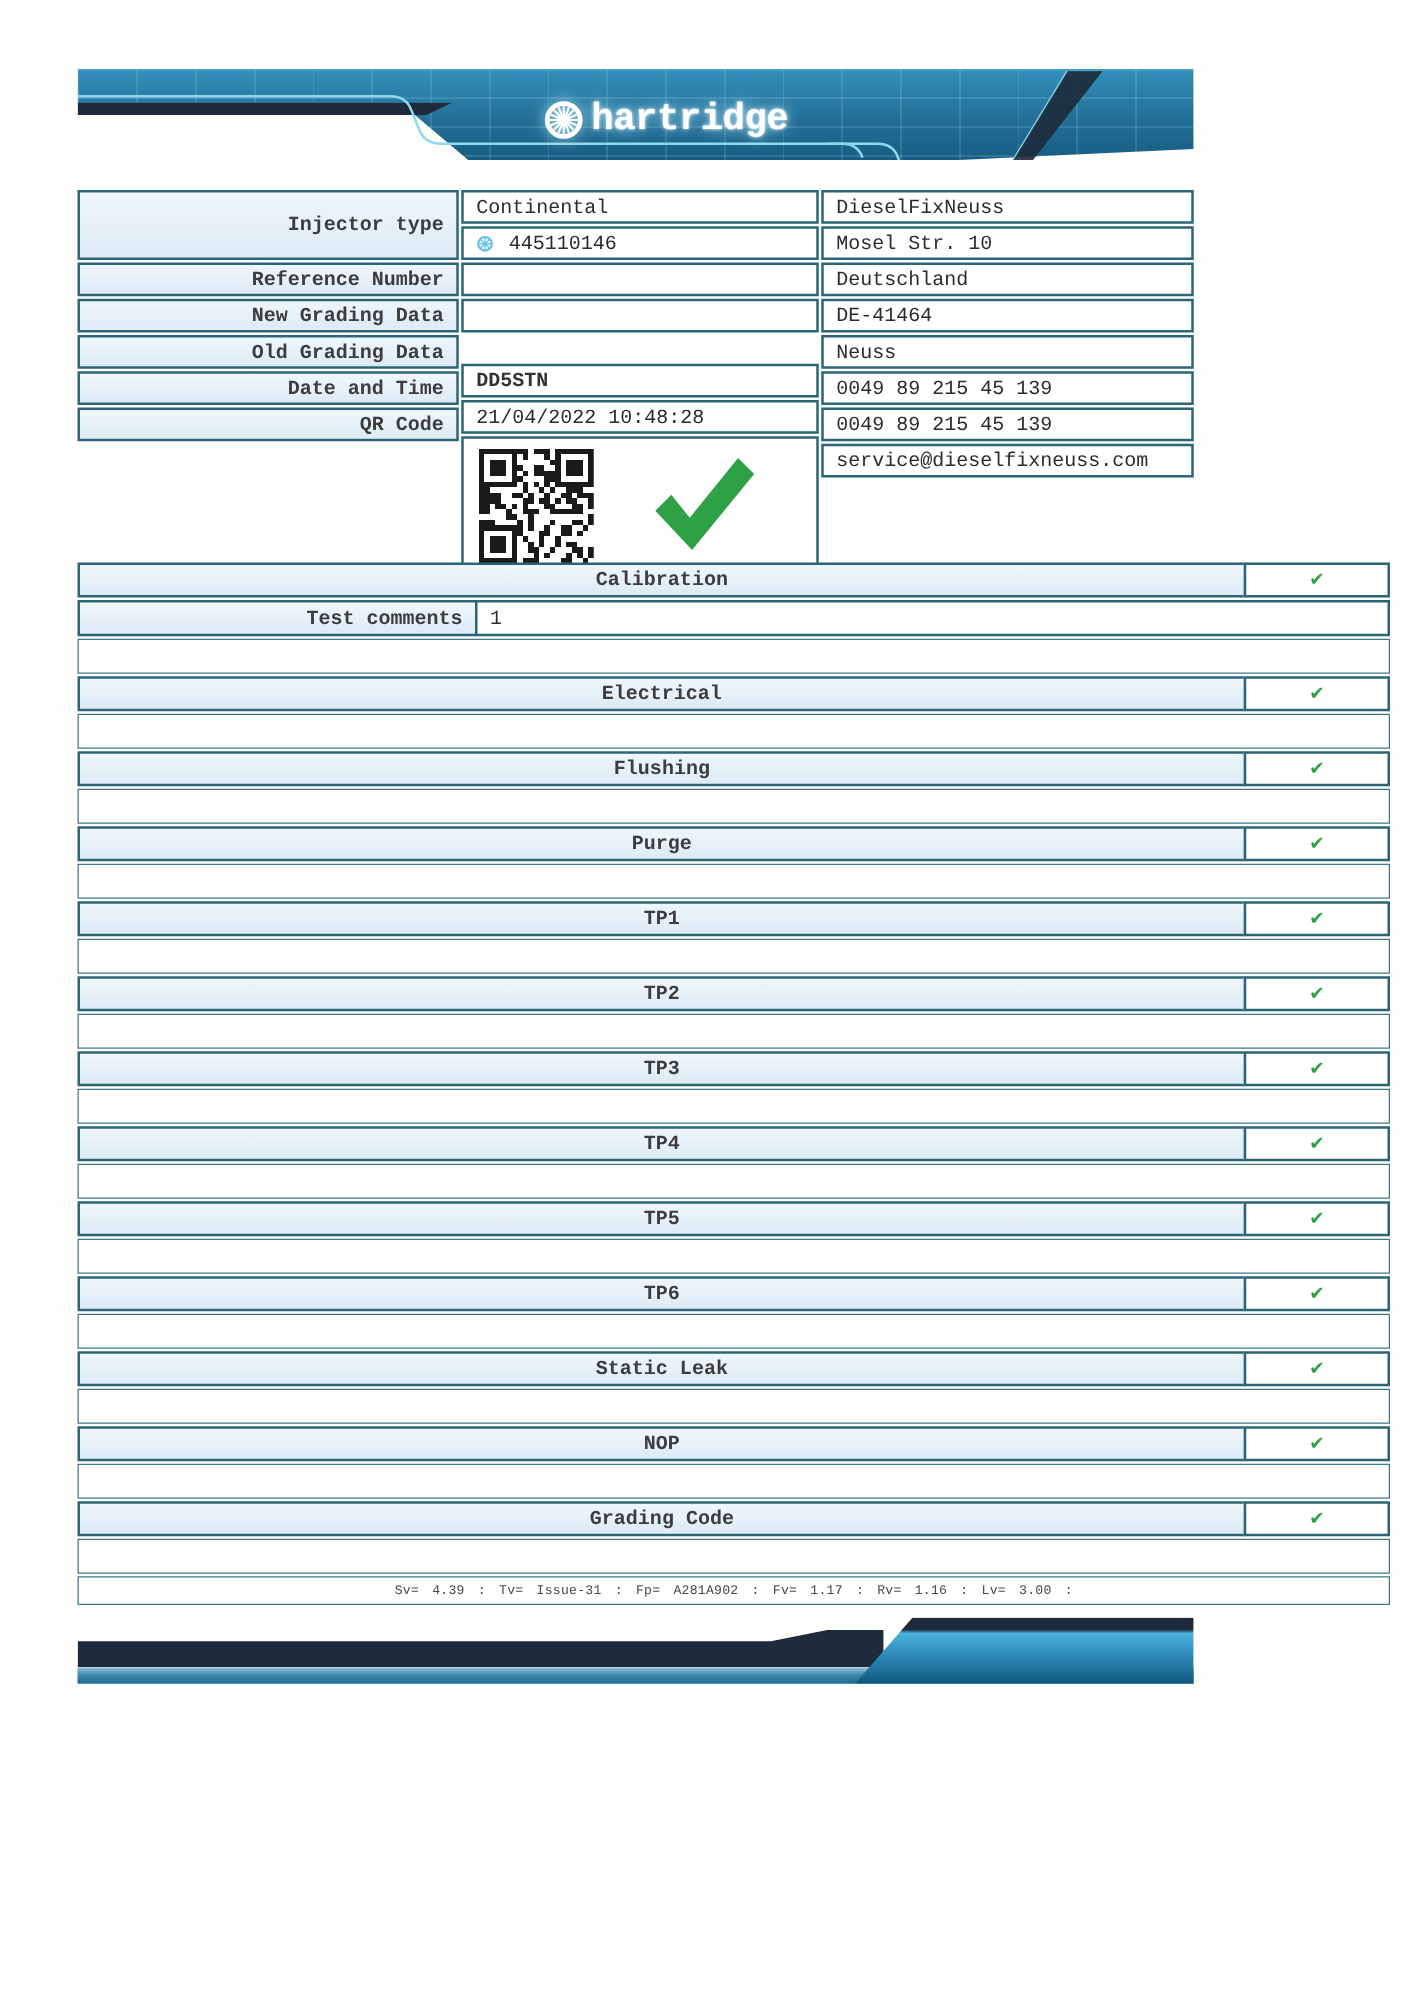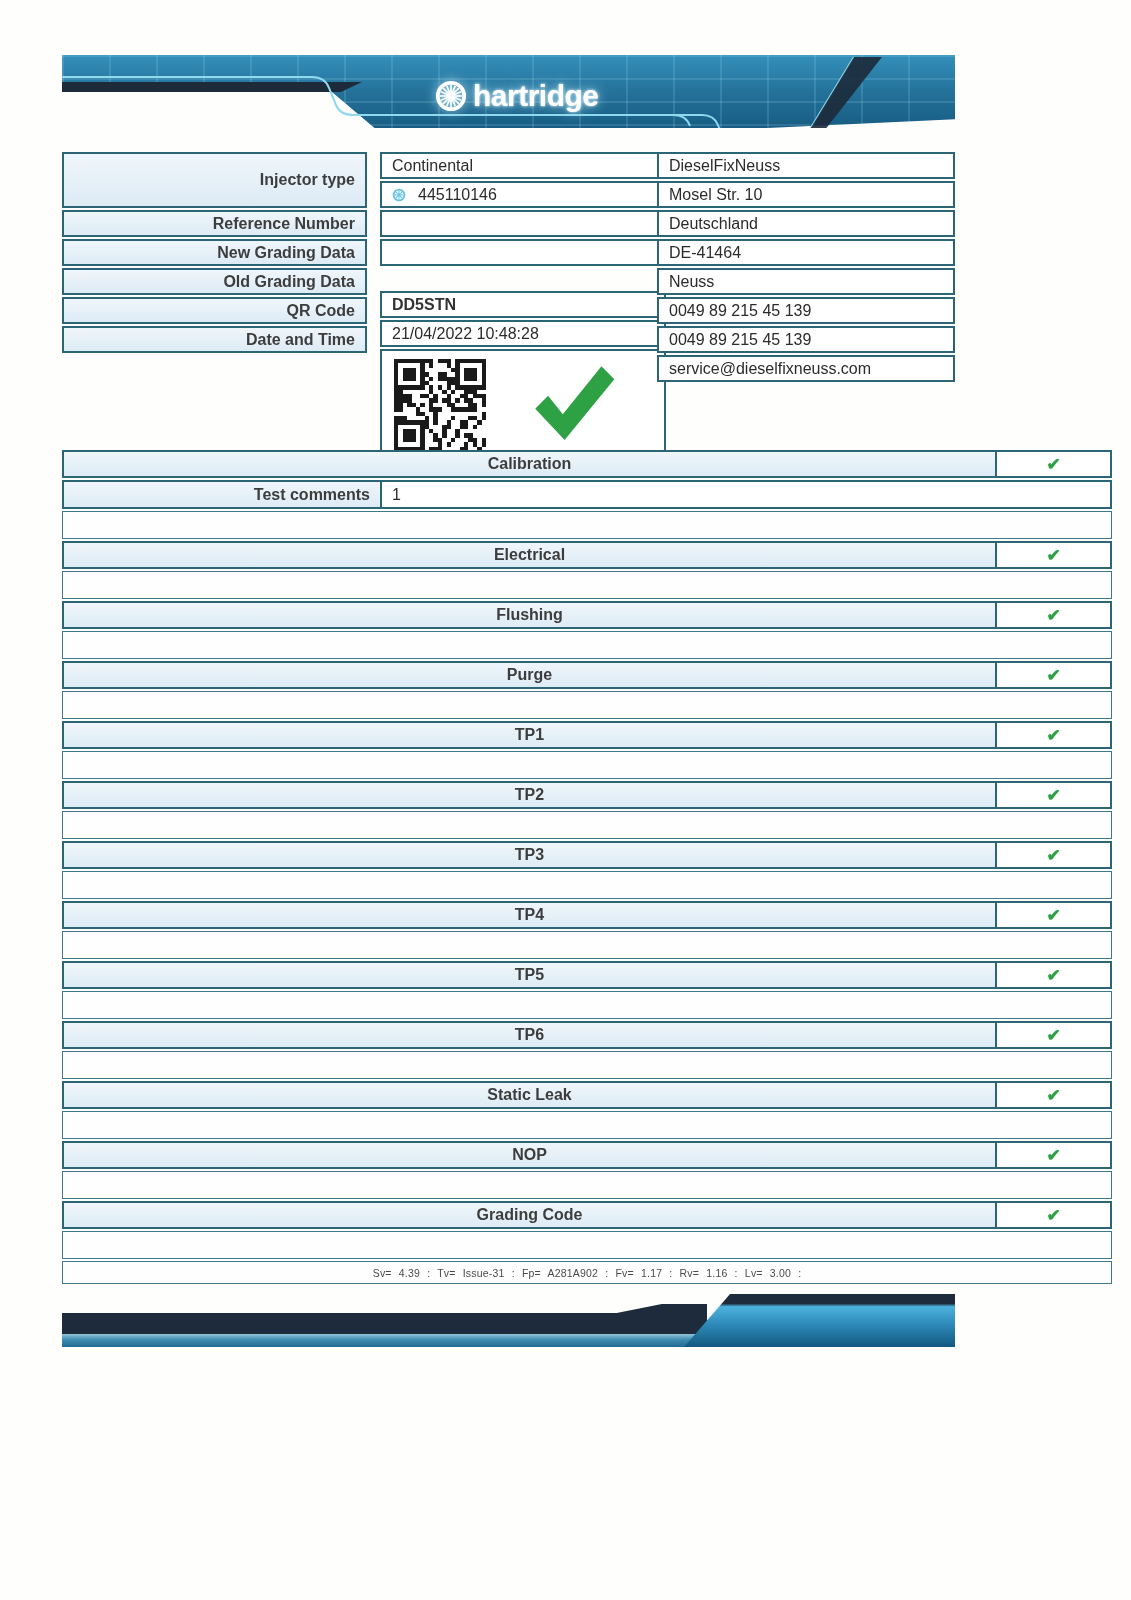--- a/index.html
+++ b/index.html
@@ -1,18 +1,18 @@
 <!DOCTYPE html>
 <html><head>
 <meta charset="utf-8">
 <style>
   html,body{margin:0;padding:0;background:#ffffff;}
   .page{
     position:relative; width:1131px; height:1600px; background:#fefefd; overflow:hidden;
-    font-family:Liberation Sans, sans-serif; color:#2e2e2e;
+    font-family:Liberation Mono, monospace; color:#2e2e2e;
   }
 
   
   .banner{position:absolute; left:62px; top:55px; width:893px; height:73px;}
   .banner-bg{
     position:absolute; inset:0;
     background:
       repeating-linear-gradient(to right, rgba(170,225,245,.16) 0 1.5px, transparent 1.5px 47px),
       repeating-linear-gradient(to bottom, rgba(170,225,245,.16) 0 1.5px, transparent 1.5px 23px),
       linear-gradient(180deg,#3390ba 0%,#236f98 55%,#175d83 100%);
@@ -29,21 +29,21 @@
   .logo-text{
     color:#ffffff; font-size:30px; font-weight:bold; letter-spacing:-0.5px;
     text-shadow:0 0 12px rgba(190,240,255,.95), 0 0 3px #ffffff;
   }
   .wheel{filter: drop-shadow(0 0 6px rgba(190,240,255,.9));}
 
   
   .info-table{position:absolute; left:62px; top:152px; width:893px;}
   .col{position:absolute; top:0; display:flex; flex-direction:column; gap:2px;}
   .colA{left:0; width:305px;border-radius:13px;}
-  .colB{left:318px; width:286px;}
+  .colB{left:307px; width:286px;}
   .colC{left:595px; width:298px;}
   .cell{
     border:2px solid #2b6576; box-sizing:border-box;
     display:flex; align-items:center; font-size:16px;
   }
   .label-cell{
     background:linear-gradient(180deg,#eff6fb 0%,#ddebf5 100%);
     justify-content:flex-end; padding-right:10px; font-weight:bold; color:#3d3d3d;
     height:27px;
   }
@@ -133,22 +133,22 @@
       <span class="logo-text">hartridge</span>
     </div>
   </div>
 
   <div class="info-table">
     <div class="col colA">
       <div class="cell label-cell label-tall">Injector type</div>
       <div class="cell label-cell">Reference Number</div>
       <div class="cell label-cell">New Grading Data</div>
       <div class="cell label-cell">Old Grading Data</div>
+      <div class="cell label-cell">Date and Time</div>
       <div class="cell label-cell">QR Code</div>
-      <div class="cell label-cell">Date and Time</div>
     </div>
     <div class="col colB">
       <div class="cell value-cell">Continental</div>
       <div class="cell value-cell">
         <svg width="14" height="14" viewBox="0 0 40 40" style="margin-right:12px;">
           <circle cx="20" cy="20" r="15.5" fill="none" stroke="#63c2e6" stroke-width="5"></circle>
           <g stroke="#63c2e6" stroke-width="3">
             <line x1="7" y1="20" x2="33" y2="20"></line>
               <line x1="20" y1="7" x2="20" y2="33"></line>
             <line x1="10.8" y1="10.8" x2="29.2" y2="29.2"></line>

